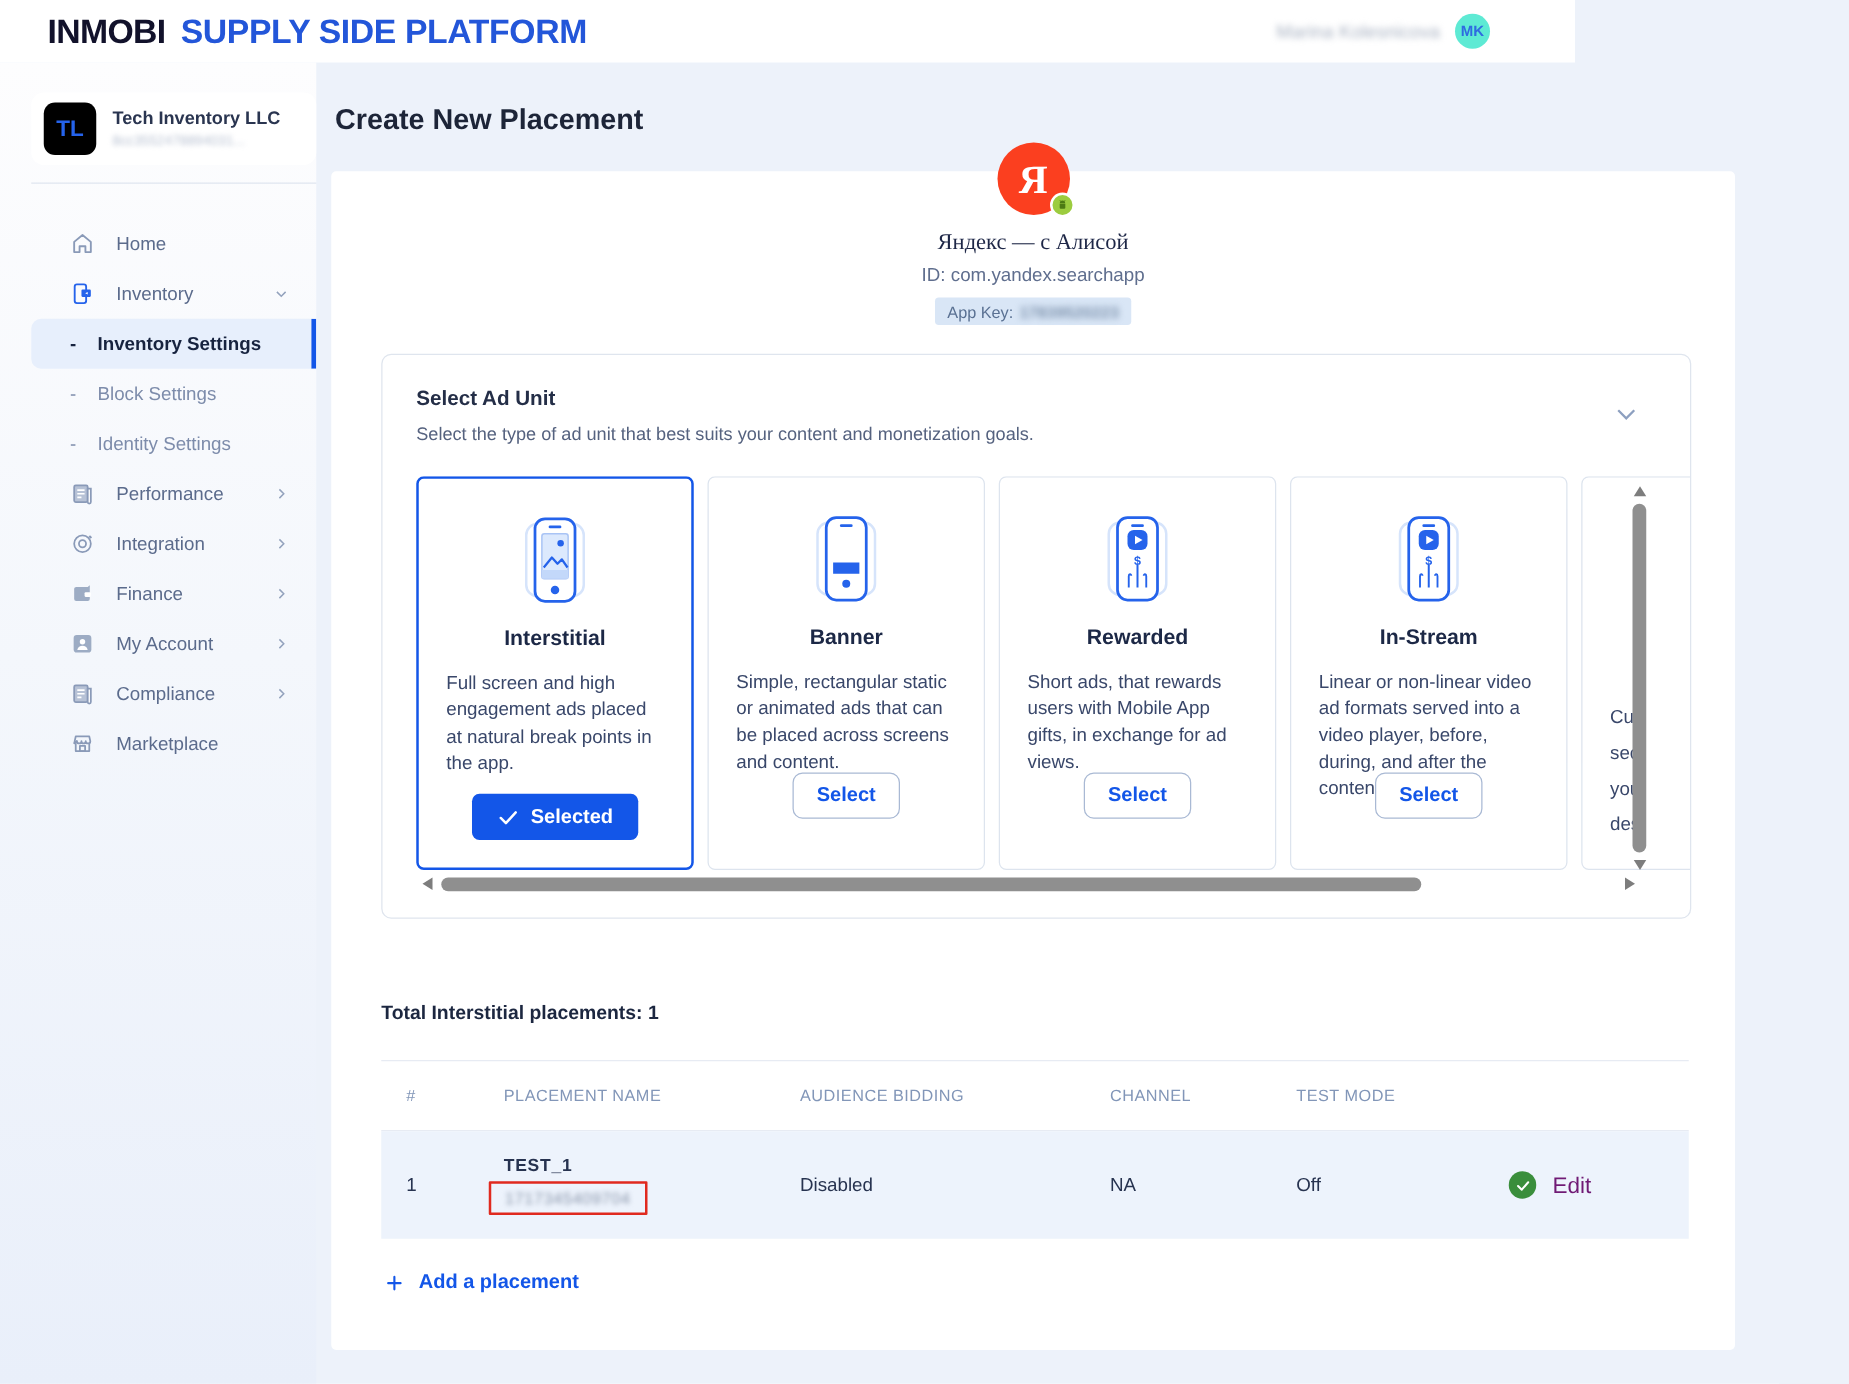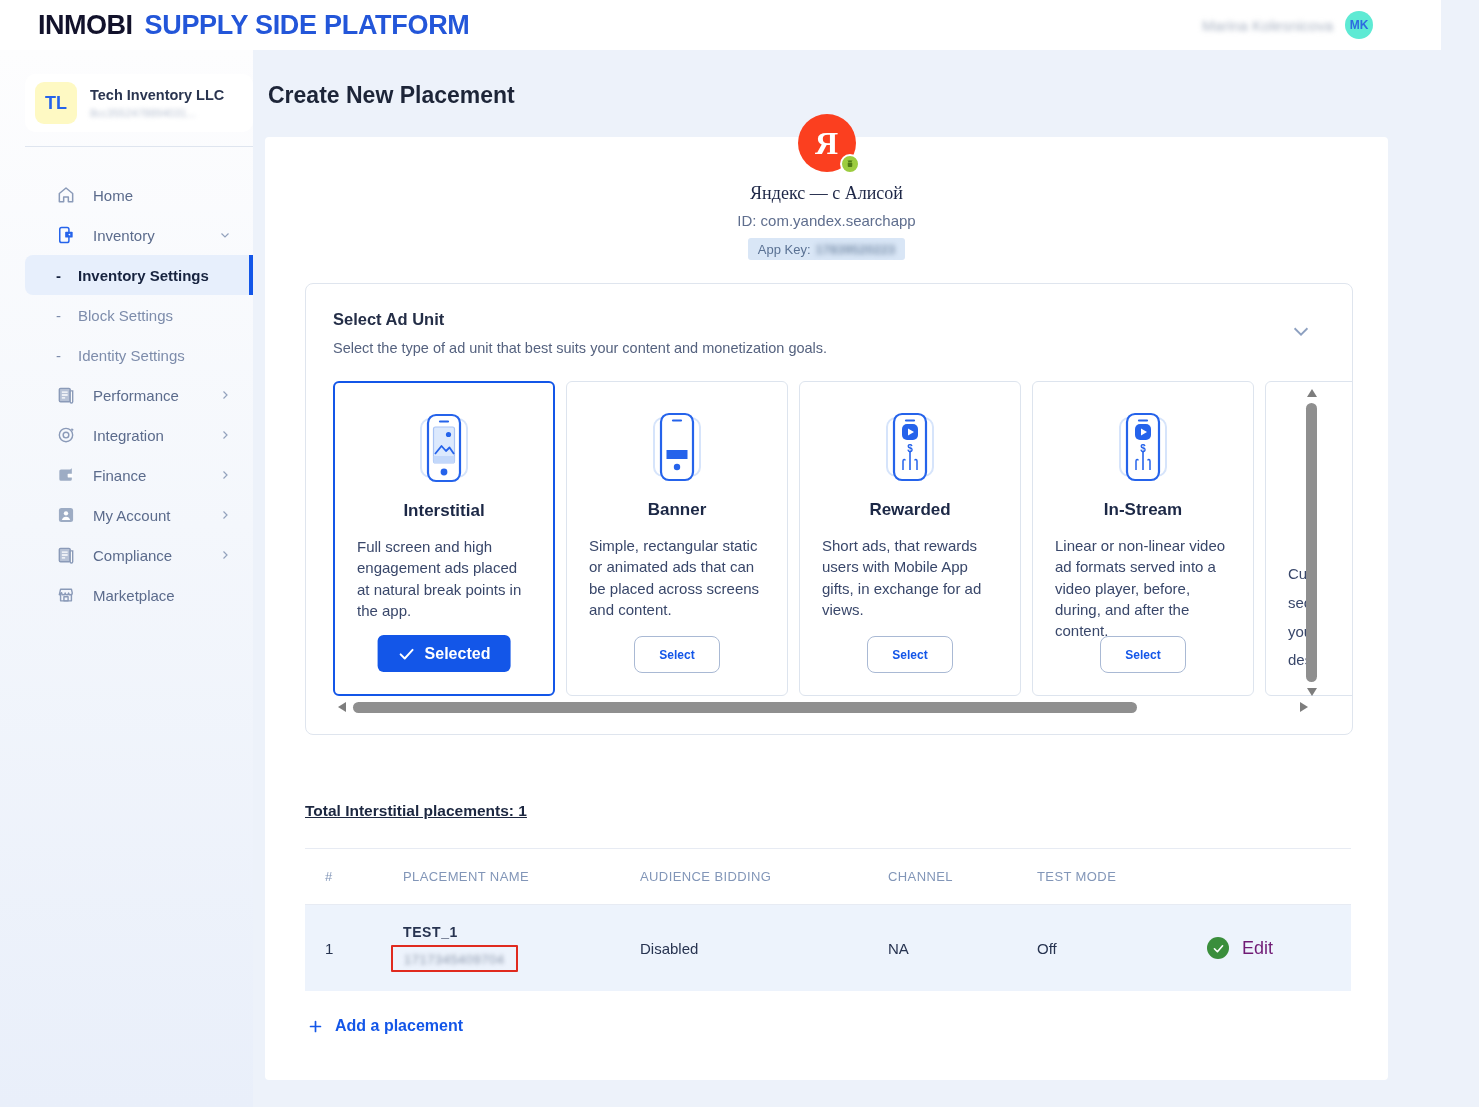--- a/index.html
+++ b/index.html
@@ -9,21 +9,21 @@
     background:#edf2fa;
     position:relative;
     overflow:hidden;
     color:#2a3550;
   }
   .blur-sm { filter: blur(2.5px); }
   .blur-xs { filter: blur(2px); }
 
   
   .topbar {
-    position:absolute; top:0; left:0; width:1441px; height:50px;
+    position:absolute; top:0; left:0; width:1260px; height:50px;
     background:#ffffff; display:flex; align-items:center; justify-content:space-between;
     padding:0 68px 0 38px; z-index:30;
   }
   .logo { display:flex; align-items:baseline; gap:12px; }
   .logo-primary { font-size:27px; font-weight:600; letter-spacing:-0.5px; color:#12122b; }
   .logo-secondary { font-size:27px; font-weight:800; letter-spacing:-0.3px; color:#2356d9; }
   .user-area { display:flex; align-items:center; gap:12px; }
   .user-name { font-size:15px; color:#aab3c3; }
   .user-avatar {
     width:28px; height:28px; border-radius:50%; background:#5eead4;
@@ -34,21 +34,21 @@
   
   .sidebar {
     position:absolute; top:50px; left:0; width:253px; height:1057px;
     background:linear-gradient(180deg,#fdfdfe 0%, #f4f7fc 45%, #e9effa 100%);
   }
   .org-card {
     margin:24px 0 0 25px; width:228px; display:flex; gap:13px; align-items:center;
     background:#ffffff; border-radius:10px; padding:8px 10px;
   }
   .org-avatar {
-    width:42px; height:42px; border-radius:9px; background:#fef9c3; color:#2563eb;
+    width:42px; height:42px; border-radius:9px; background:#000000; color:#2563eb;
     font-size:18px; font-weight:600; display:flex; align-items:center; justify-content:center;
   }
   .org-name { font-size:14.5px; font-weight:700; color:#2a3550; }
   .org-id { font-size:11px; color:#b9c2d2; margin-top:4px; }
   .sidebar-divider { margin:14px 0 0 25px; width:228px; border-bottom:1px solid #dfe5ef; }
 
   .nav { margin-top:28px; }
   .nav-item {
     height:40px; display:flex; align-items:center; gap:17px;
     padding-left:56px; padding-right:22px; color:#5b6b8c; font-size:15px; cursor:pointer;
@@ -111,40 +111,40 @@
   .card-icon { margin:26px auto 0; width:84px; height:80px; display:flex; }
   .card-title { text-align:center; margin-top:12px; font-size:17px; font-weight:600; color:#1c2846; }
   .card-desc { margin:15px 20px 0 22px; font-size:15px; color:#39476a; line-height:1.42; }
   .btn-selected {
     position:absolute; bottom:22px; left:50%; transform:translateX(-50%);
     background:#1356e8; color:#fff; border:none; border-radius:6px; height:37px;
     padding:0 20px; font-size:16px; font-weight:600; display:flex; align-items:center; gap:9px;
     font-family:inherit; cursor:pointer; white-space:nowrap;
   }
   .btn-select {
-    position:absolute; bottom:22px; left:50%; transform:translateX(-50%);
+    position:absolute; bottom:40px; left:50%; transform:translateX(-50%);
     background:#fff; color:#1356e8; border:1px solid #a9b9d4; border-radius:8px; height:37px;
-    width:86px; font-size:12px; font-weight:600; font-family:inherit; cursor:pointer;
+    width:86px; font-size:16px; font-weight:600; font-family:inherit; cursor:pointer;
   }
   .partial-desc { margin:178px 0 0 22px; font-size:15px; color:#39476a; line-height:1.92; white-space:nowrap; }
 
   
   .vscroll { position:absolute; right:33px; top:105px; width:14px; height:307px; }
   .vscroll .arrow-up, .vscroll .arrow-down { position:absolute; left:2px; width:0; height:0; border-left:5px solid transparent; border-right:5px solid transparent; }
   .vscroll .arrow-up { top:0; border-bottom:8px solid #7d7d7d; }
   .vscroll .arrow-down { bottom:0; border-top:8px solid #7d7d7d; }
   .vscroll .thumb { position:absolute; left:1px; top:14px; bottom:14px; width:11px; background:#8f8f8f; border-radius:6px; }
   .hscroll { position:absolute; left:32px; top:417px; width:970px; height:13px; }
   .hscroll .arrow-left, .hscroll .arrow-right { position:absolute; top:1px; width:0; height:0; border-top:5px solid transparent; border-bottom:5px solid transparent; }
   .hscroll .arrow-left { left:0; border-right:8px solid #7d7d7d; }
   .hscroll .arrow-right { right:0; border-left:8px solid #7d7d7d; }
   .hscroll .thumb { position:absolute; left:15px; top:1px; width:784px; height:11px; background:#8f8f8f; border-radius:6px; }
 
   
-  .total-label { position:absolute; left:40px; top:665px; font-size:15.5px; font-weight:700; color:#1c2740;text-decoration:underline; }
+  .total-label { position:absolute; left:40px; top:665px; font-size:15.5px; font-weight:700; color:#1c2740; }
   .ptable { position:absolute; left:40px; top:711px; width:1046px; }
   .tgrid { display:grid; grid-template-columns:20px 78px 237px 248px 149px 170px 1fr; align-items:center; }
   .thead { height:57px; border-top:1px solid #e7ebf3; border-bottom:1px solid #e7ebf3; }
   .thead .th { font-size:13px; color:#8296b8; letter-spacing:0.4px; font-weight:400; }
   .trow { background:#edf3fc; min-height:86px; }
   .trow .td { font-size:15px; color:#273350; }
   .pname { font-size:14px; font-weight:700; color:#273350; letter-spacing:0.6px; }
   .pid-box {
     display:inline-block; margin-top:5px; margin-left:-12px; border:2px solid #e02a1f;
     padding:3px 11px; border-radius:1px;

